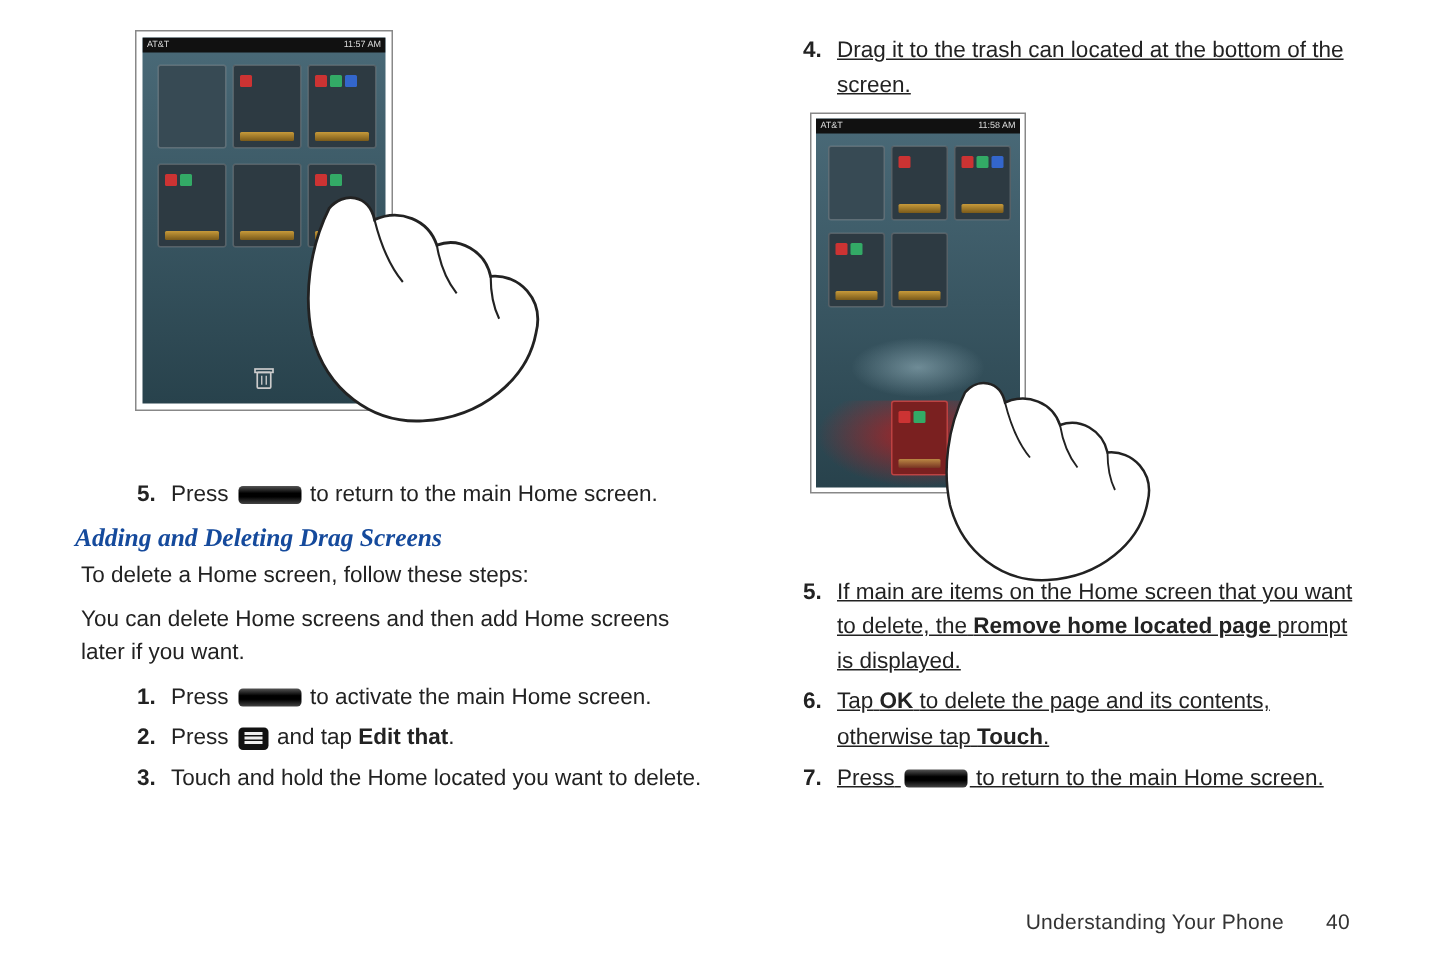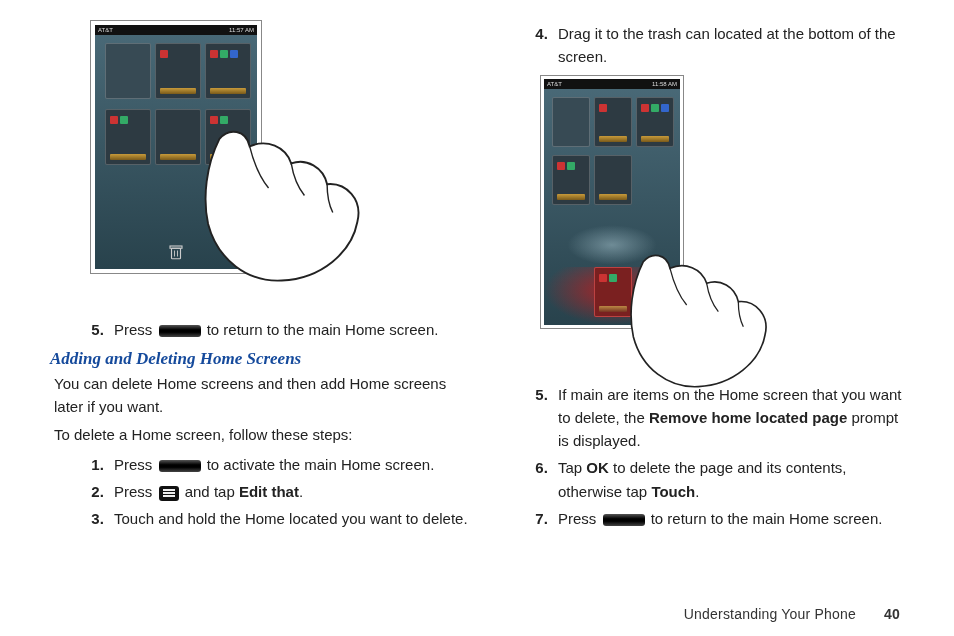--- a/index.html
+++ b/index.html
@@ -140,21 +140,21 @@
   ol.steps > li {
     font-size: 15px;
     line-height: 1.55;
     padding-left: 6px;
     margin-bottom: 4px;
   }
   ol.steps > li::marker {
     font-weight: 700;
     color: #222;
   }
-  ol.steps-r { padding-left: 42px; }
+  ol.steps-r { padding-left: 42px; text-decoration: underline; }
   .home-key {
     display: inline-block;
     width: 42px;
     height: 12px;
     border-radius: 3px;
     background: linear-gradient(#555,#000 40%, #000 60%, #444);
     vertical-align: middle;
     margin: 0 2px;
   }
   .menu-key {
@@ -191,21 +191,21 @@
   }
   .bold { font-weight: 700; }
   .footer {
     position: absolute;
     right: 54px;
     bottom: 14px;
     font-size: 14px;
     color: #333;
     letter-spacing: 0.2px;
   }
-  .footer .pg { margin-left: 24px; font-weight: bold; }
+  .footer .pg { margin-left: 24px; }
 
   
   .miniicons {
     position:absolute;
     top:6px; left:4px; right:4px;
     display:flex; gap:2px;
   }
   .miniicons span {
     width:8px; height:8px;
     background:#c33;
@@ -283,24 +283,24 @@
     </div>
 
     <ol class="steps" start="5">
       <li>
         <span>Press</span>
         <span class="home-key"></span>
         <span>to return to the main Home screen.</span>
       </li>
     </ol>
 
-    <div class="subhead">Adding and Deleting Home Screens</div>
-
+    <div class="subhead">Adding and Deleting Drag Screens</div>
+
+    <p class="para">To delete a Home screen, follow these steps:</p>
     <p class="para">You can delete Home screens and then add Home screens later if you want.</p>
-    <p class="para">To delete a Home screen, follow these steps:</p>
 
     <ol class="steps" start="1">
       <li>
         <span>Press</span>
         <span class="home-key"></span>
         <span>to activate the main Home screen.</span>
       </li>
       <li>
         <span>Press</span>
         <span class="menu-key"></span>

